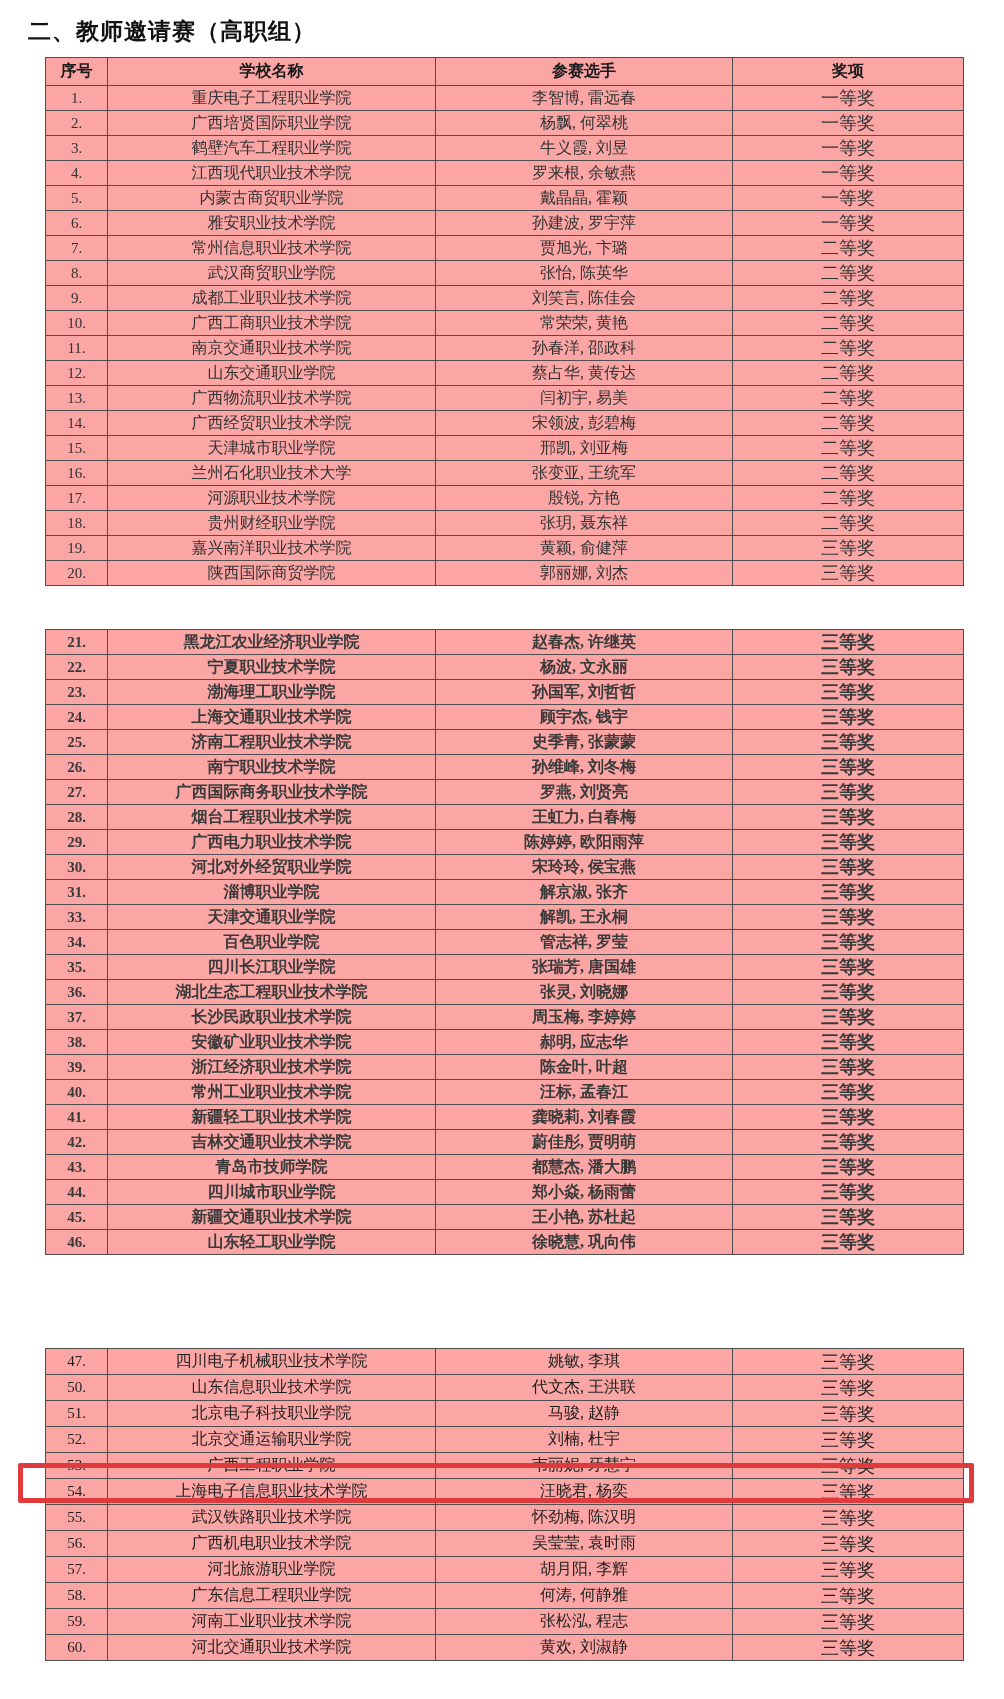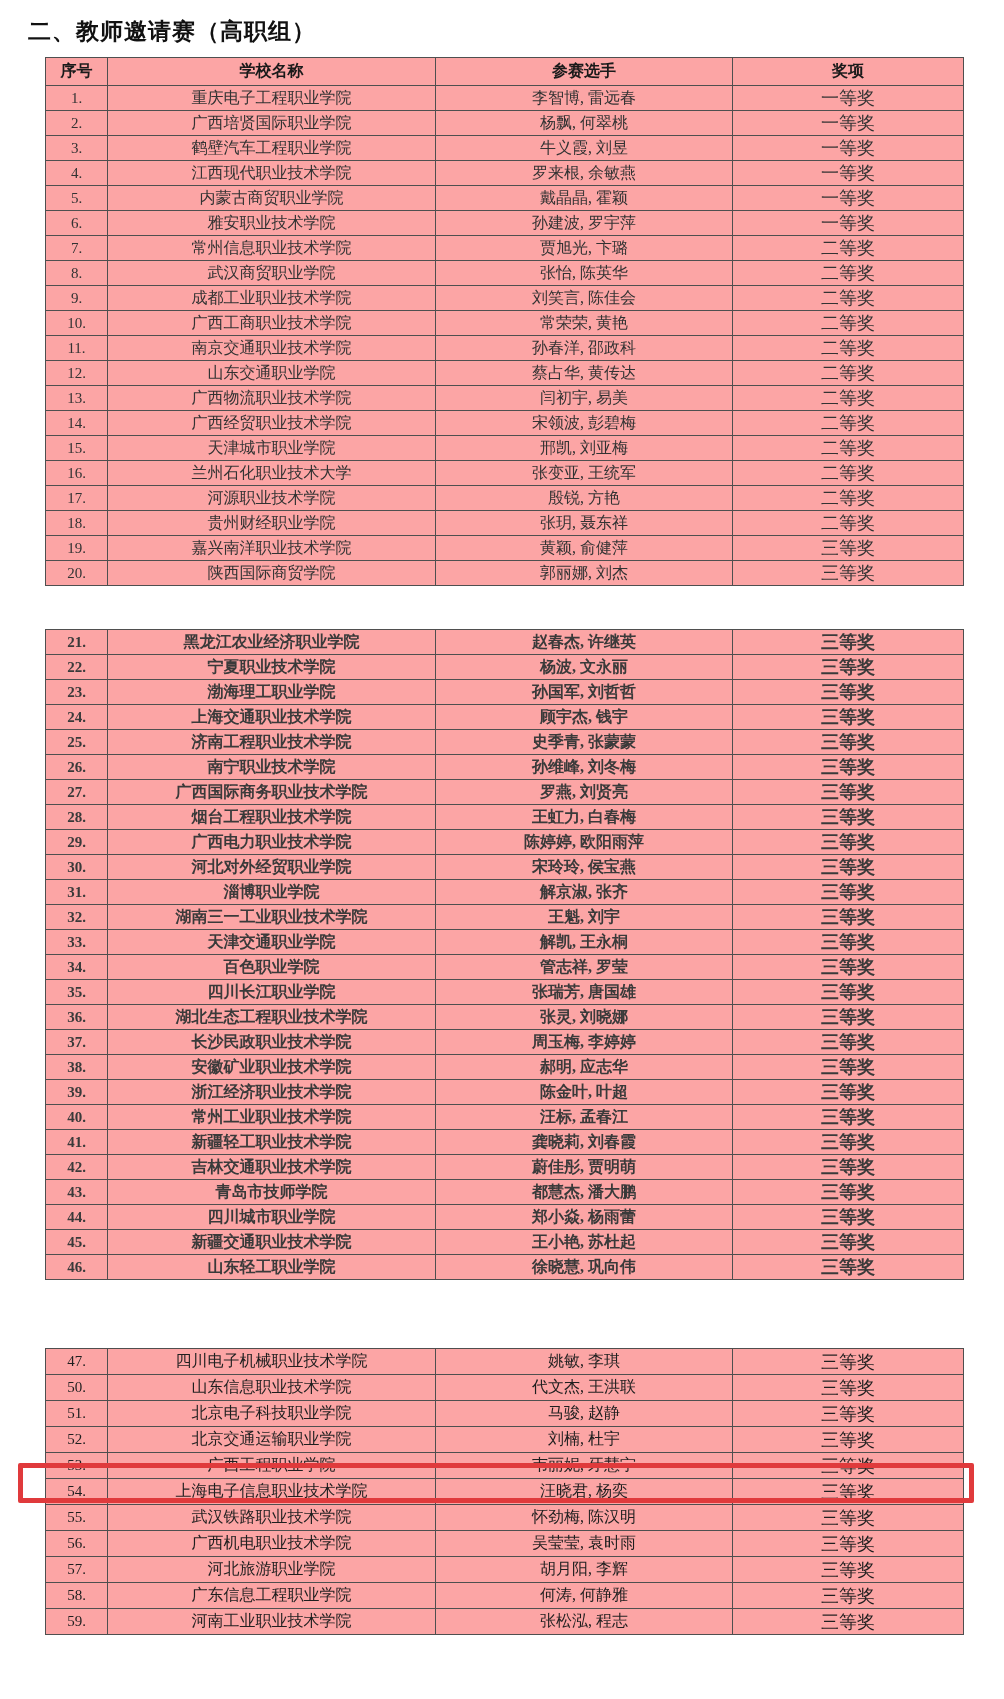--- a/index.html
+++ b/index.html
@@ -270,26 +270,20 @@
           <td>宋玲玲, 侯宝燕</td>
           <td>三等奖</td>
         </tr>
         <tr>
           <td>31.</td>
           <td>淄博职业学院</td>
           <td>解京淑, 张齐</td>
           <td>三等奖</td>
         </tr>
         <tr>
-          <td>32.</td>
-          <td>湖南三一工业职业技术学院</td>
-          <td>王魁, 刘宇</td>
-          <td>三等奖</td>
-        </tr>
-        <tr>
           <td>33.</td>
           <td>天津交通职业学院</td>
           <td>解凯, 王永桐</td>
           <td>三等奖</td>
         </tr>
         <tr>
           <td>34.</td>
           <td>百色职业学院</td>
           <td>管志祥, 罗莹</td>
           <td>三等奖</td>
@@ -436,18 +430,24 @@
           <td>广东信息工程职业学院</td>
           <td>何涛, 何静雅</td>
           <td>三等奖</td>
         </tr>
         <tr>
           <td>59.</td>
           <td>河南工业职业技术学院</td>
           <td>张松泓, 程志</td>
           <td>三等奖</td>
         </tr>
+        <tr>
+          <td>60.</td>
+          <td>河北交通职业技术学院</td>
+          <td>黄欢, 刘淑静</td>
+          <td>三等奖</td>
+        </tr>
       </tbody>
   </table>
 
   <div class="hl-box" style="border-color: rgb(224, 58, 60);"></div>
 
 </div>
 
 </body></html>

